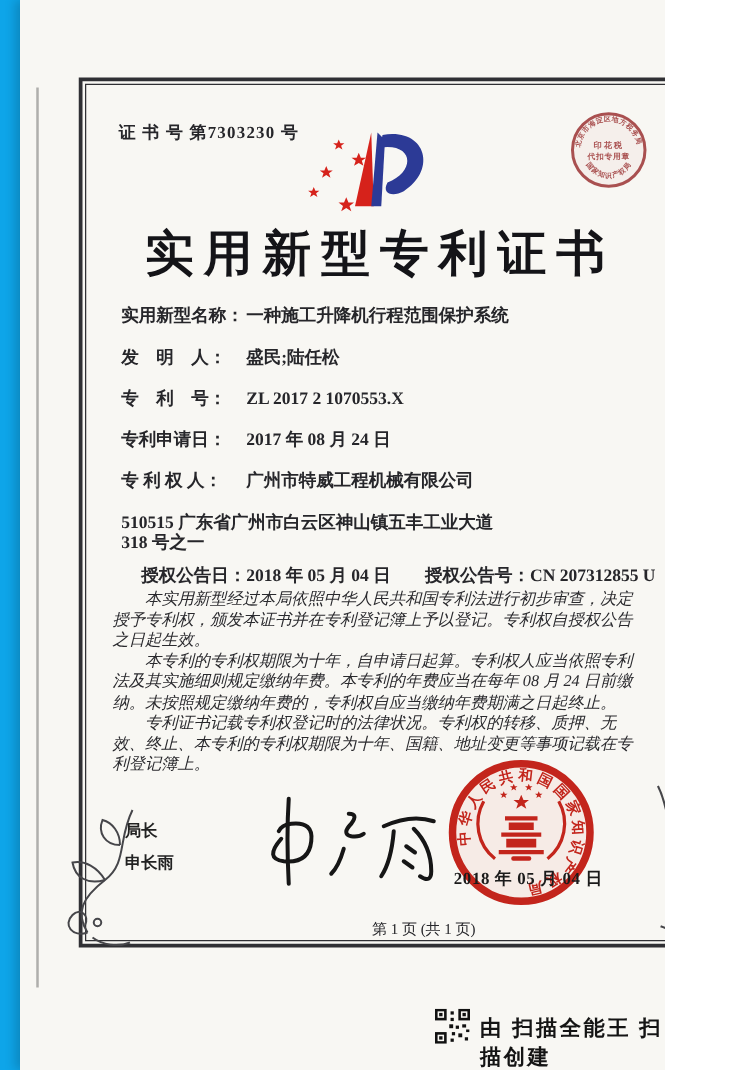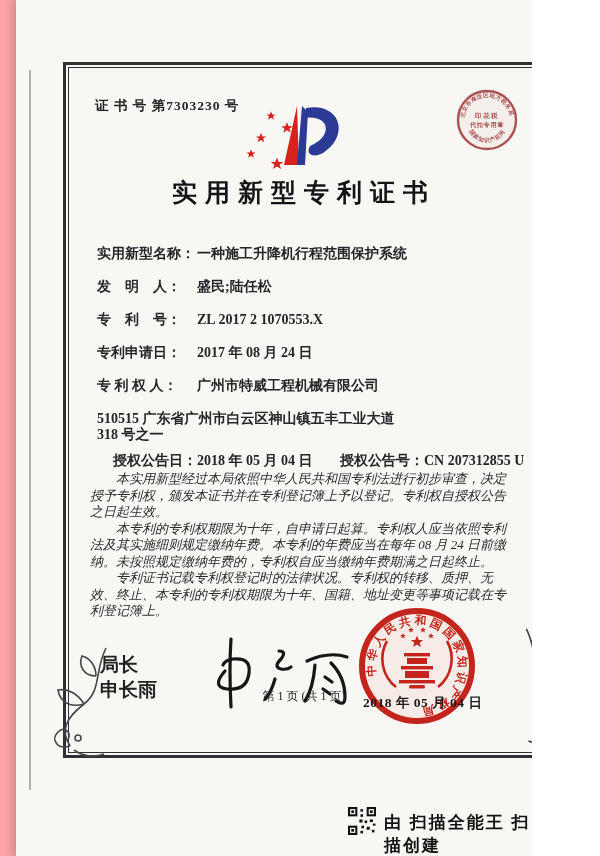--- a/index.html
+++ b/index.html
@@ -1,48 +1,48 @@
 <!DOCTYPE html>
 <html><head>
 <meta charset="utf-8">
 <style>
   html,body{margin:0;padding:0;}
-  .stage{position:relative;width:532px;height:856px;background:#fca5a5;overflow:hidden;
+  .stage{position:relative;width:532px;height:856px;background:#0ea5e9;overflow:hidden;
          font-family:"Liberation Serif","DejaVu Serif",serif;color:#222;}
   .paper{position:absolute;left:16px;top:0;right:0;bottom:0;background:#f8f7f3;
          box-shadow:-4px 0 8px rgba(0,0,0,.18);}
   .paper-edge{position:absolute;left:29px;top:70px;width:2px;height:720px;
          background:rgba(40,40,40,.35);}
   .frame-outer{position:absolute;left:63px;top:62px;width:482px;height:690px;
          border:3px solid #303034;}
   .frame-inner{position:absolute;inset:2px;border:1px solid #303034;}
   .cert-no{position:absolute;left:95px;top:97px;font-size:13.5px;font-weight:600;
          letter-spacing:1px;color:#26262a;}
   .title{position:absolute;left:63px;top:176px;width:482px;text-align:center;
-         font-size:25px;font-weight:700;letter-spacing:8px;color:#141418;}
+         font-size:39px;font-weight:700;letter-spacing:8px;color:#141418;}
   .logo{position:absolute;left:233px;top:102px;}
   .fields{position:absolute;left:97px;top:246px;width:414px;}
   .field-row{display:flex;margin-bottom:17px;line-height:16px;font-size:14px;
          font-weight:600;color:#26262a;}
   .field-label{width:100px;flex-shrink:0;}
   .field-value{width:314px;}
   .grant-left{position:absolute;left:97px;top:452px;font-size:14px;font-weight:600;color:#26262a;margin-left:16px;}
   .grant-right{position:absolute;left:330px;top:452px;font-size:14px;font-weight:600;color:#26262a;margin-left:10px;}
   .paras{position:absolute;left:90px;top:471px;width:426px;font-size:13px;
          line-height:16.5px;color:#2a2a2e;font-style:italic;}
   .paras p{margin:0;text-indent:2em;}
   .signer{position:absolute;left:100px;top:652px;font-family:"Liberation Sans","DejaVu Sans",sans-serif;
-         font-size:19px;font-weight:700;line-height:25px;color:#222;}
+         font-size:13px;font-weight:700;line-height:25px;color:#222;}
   .signature{position:absolute;left:195px;top:633px;}
   .seal{position:absolute;left:356px;top:605px;z-index:1;}
   .seal-date{position:absolute;left:363px;top:694px;z-index:5;font-size:13.5px;
          font-weight:700;letter-spacing:.5px;color:#1b1b1b;}
   .tax-stamp{position:absolute;left:454px;top:87px;z-index:3;opacity:.85;}
-  .footer{position:absolute;left:63px;top:688px;width:482px;text-align:center;
-         font-size:12px;color:#26262a;}
+  .footer{position:absolute;left:63px;top:735px;width:482px;text-align:center;
+         font-size:12px;color:#26262a;padding-left:35px;}
   .flourish-left{position:absolute;left:44px;top:646px;}
   .flourish-right{position:absolute;left:502px;top:616px;transform:scaleX(-1);}
   .qr{position:absolute;left:348px;top:807px;}
   .wm-text{position:absolute;left:384px;top:811px;font-family:"Liberation Sans","DejaVu Sans",sans-serif;
          font-size:17px;font-weight:700;letter-spacing:2px;color:#141414;}
 </style>
 </head>
 <body>
 
 <div class="stage">

